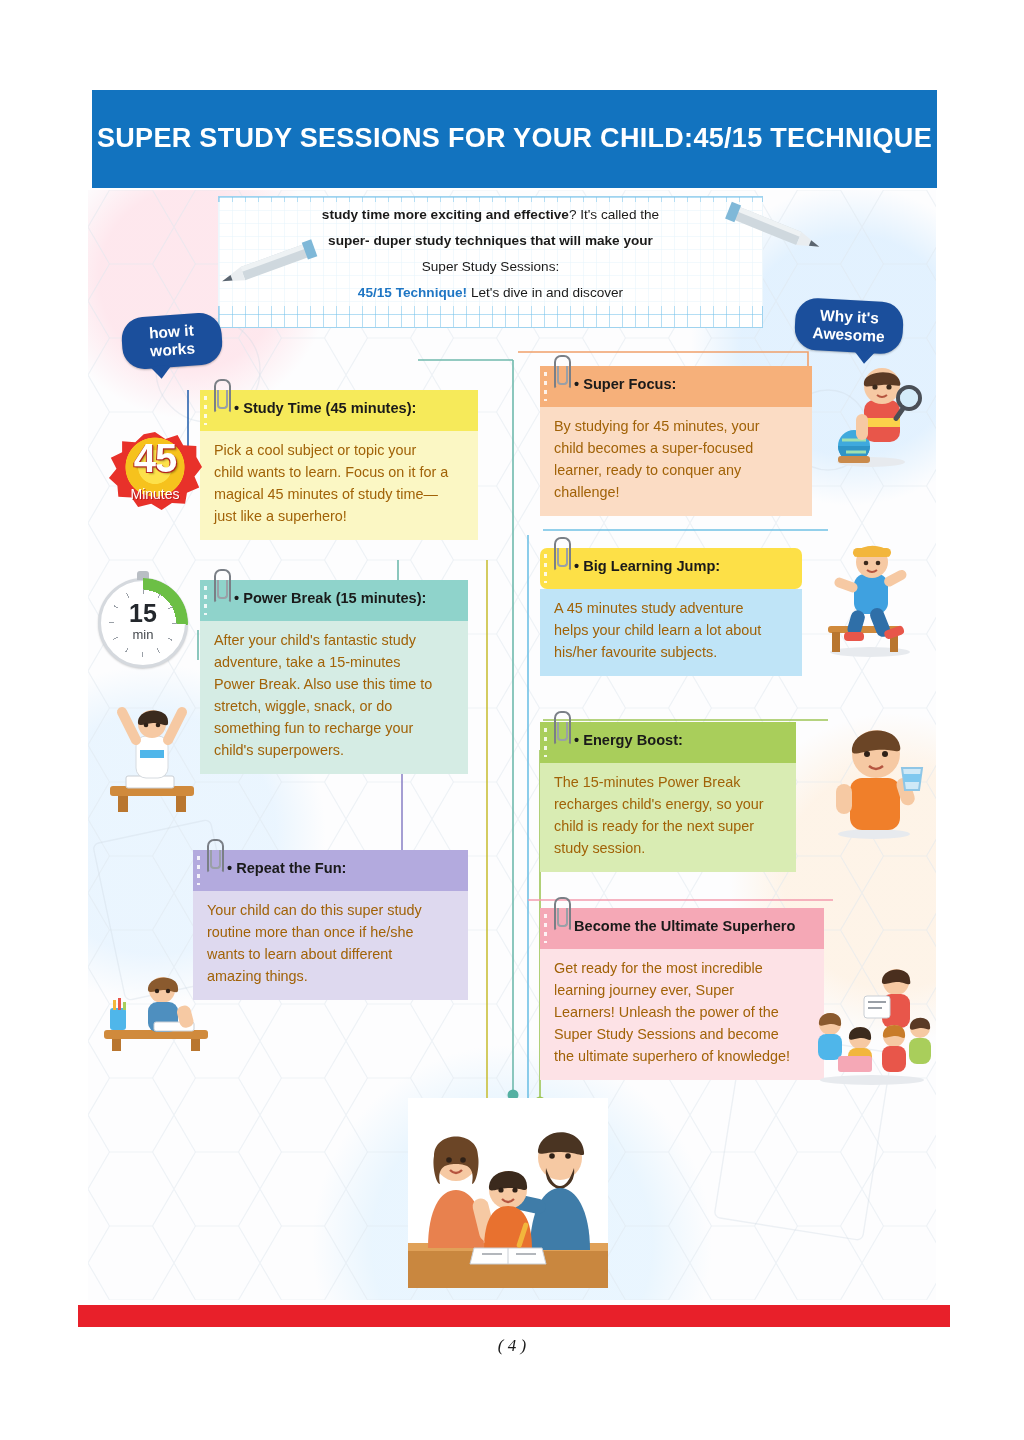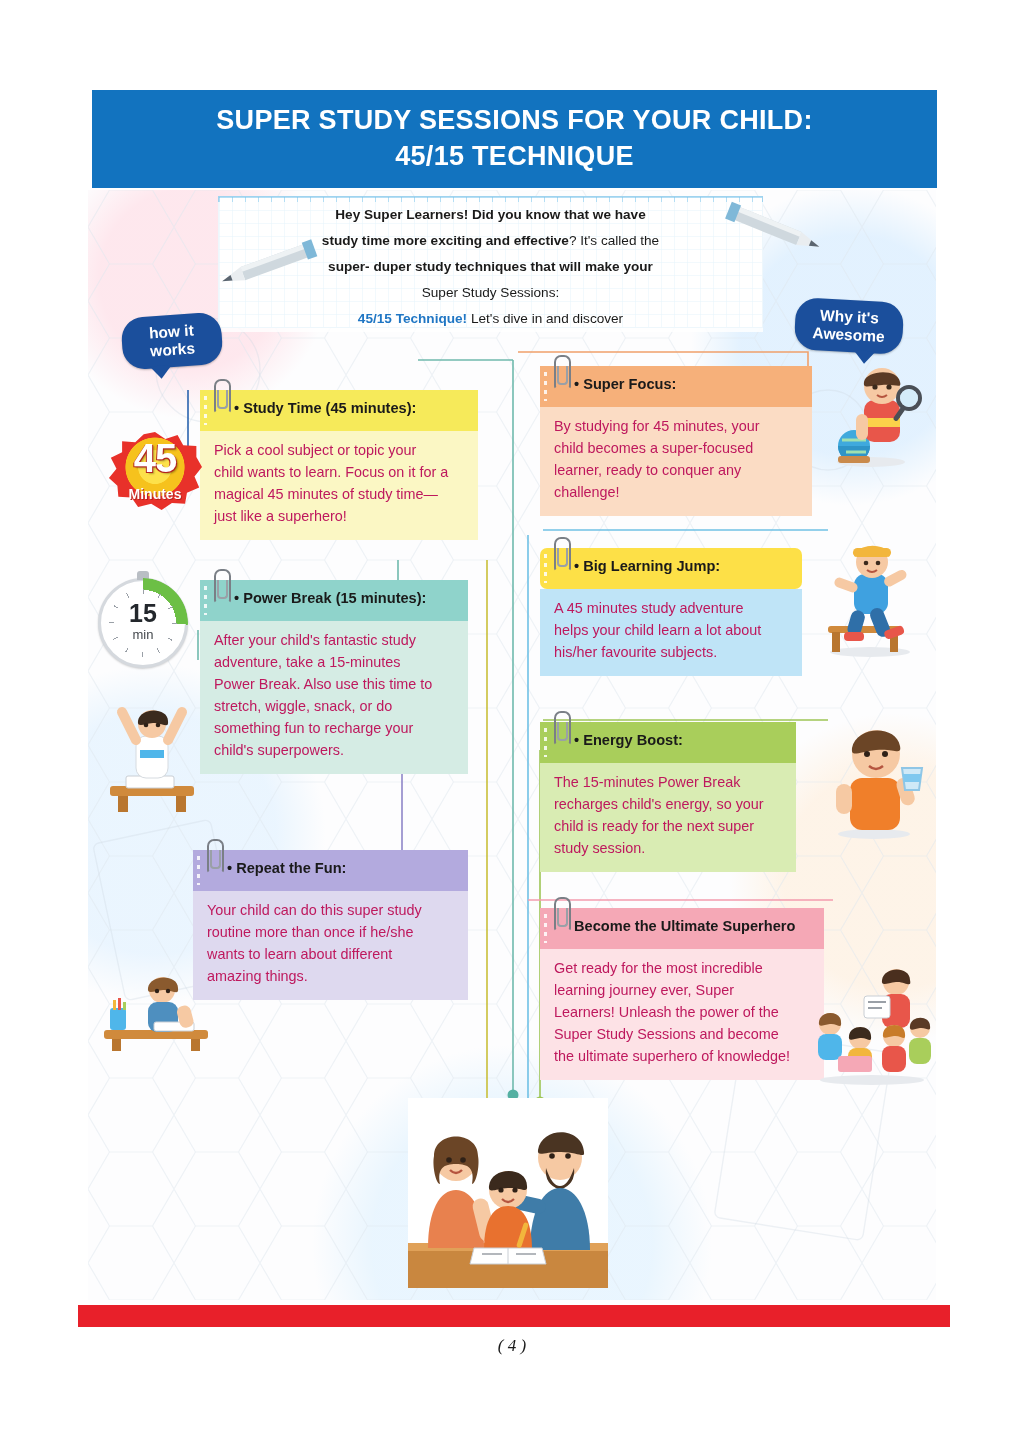--- a/index.html
+++ b/index.html
@@ -42,21 +42,20 @@
   }
   
   .title-bar {
     position: absolute;
     left: 92px;
     top: 90px;
     width: 845px;
     height: 98px;
     background: #1273bf;
     display: flex;
-    flex-direction: column;
     align-items: center;
     justify-content: center;
     color: #ffffff;
   }
   .title-line {
     font-size: 27px;
     font-weight: bold;
     letter-spacing: .3px;
     line-height: 1.32;
     text-align: center;
@@ -136,21 +135,21 @@
   }
   .card .card-head {
     font-size: 14.6px;
     font-weight: bold;
     color: #1a1a1a;
     padding: 9px 10px 14px 34px;
     line-height: 1.25;
   }
   .card .card-body {
     font-size: 14.4px;
-    color: #be185d;
+    color: #a16207;
     padding: 9px 29px 12px 14px;
     line-height: 1.52;
   }
   .clip {
     position: absolute;
     left: 14px;
     top: -11px;
     width: 13px;
     height: 30px;
     border: 2.4px solid #7a7f86;
@@ -205,21 +204,21 @@
     color: #ffffff;
     text-shadow: 1px 1px 0 #b3241f, -1px 1px 0 #b3241f, 2px 2px 2px rgba(0,0,0,.3);
     letter-spacing: -1px;
   }
   .badge45 .m {
     position: absolute;
     width: 100%;
     bottom: 8px;
     text-align: center;
     font-size: 14px;
-    font-weight: bold;
+    font-weight: normal;
     color: #ffffff;
     text-shadow: 1px 1px 0 #b3241f;
   }
 
   
   .watch {
     position: absolute;
     left: 98px;
     top: 578px;
     width: 84px;
@@ -319,21 +318,20 @@
   </div>
 
   <div class="title-bar">
     <div class="title-line">SUPER STUDY SESSIONS FOR YOUR CHILD:</div>
     <div class="title-line">45/15 TECHNIQUE</div>
   </div>
 
   <div class="intro-wrap">
     <div class="grid-paper"></div>
     <div class="intro-text">
-      <span class="row b shade">Hey Super Learners! Did you know that we have</span>
       <span class="row shade"><span class="b">study time more exciting and effective</span><span>?  It's called the</span></span>
       <span class="row b shade">super- duper study techniques  that will make your</span>
       <span class="row shade">Super Study Sessions:</span>
       <span class="row shade"><span class="blue">45/15 Technique!</span><span> Let's dive in and discover</span></span>
     </div>
   </div>
 
   <svg style="position:absolute;left:212px;top:232px" width="110" height="70">
     <g transform="rotate(-20 55 35)">
       <rect x="30" y="26" width="70" height="14" fill="#cfd8de"></rect>

